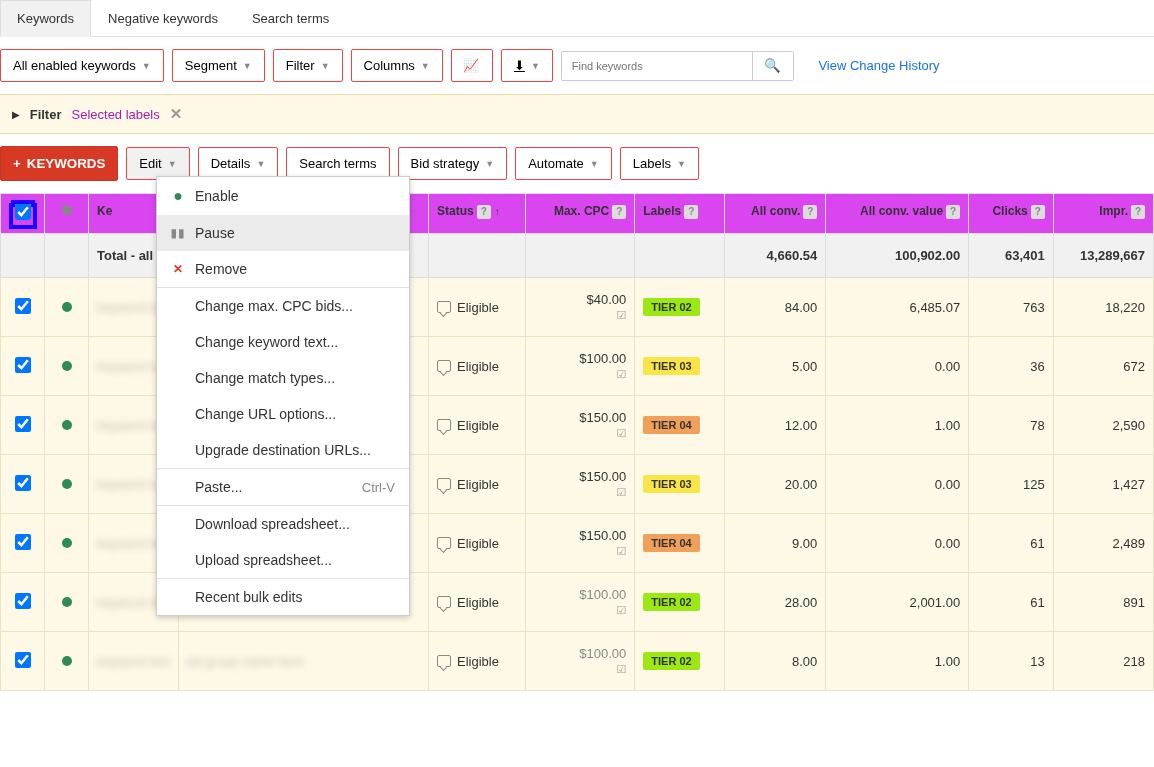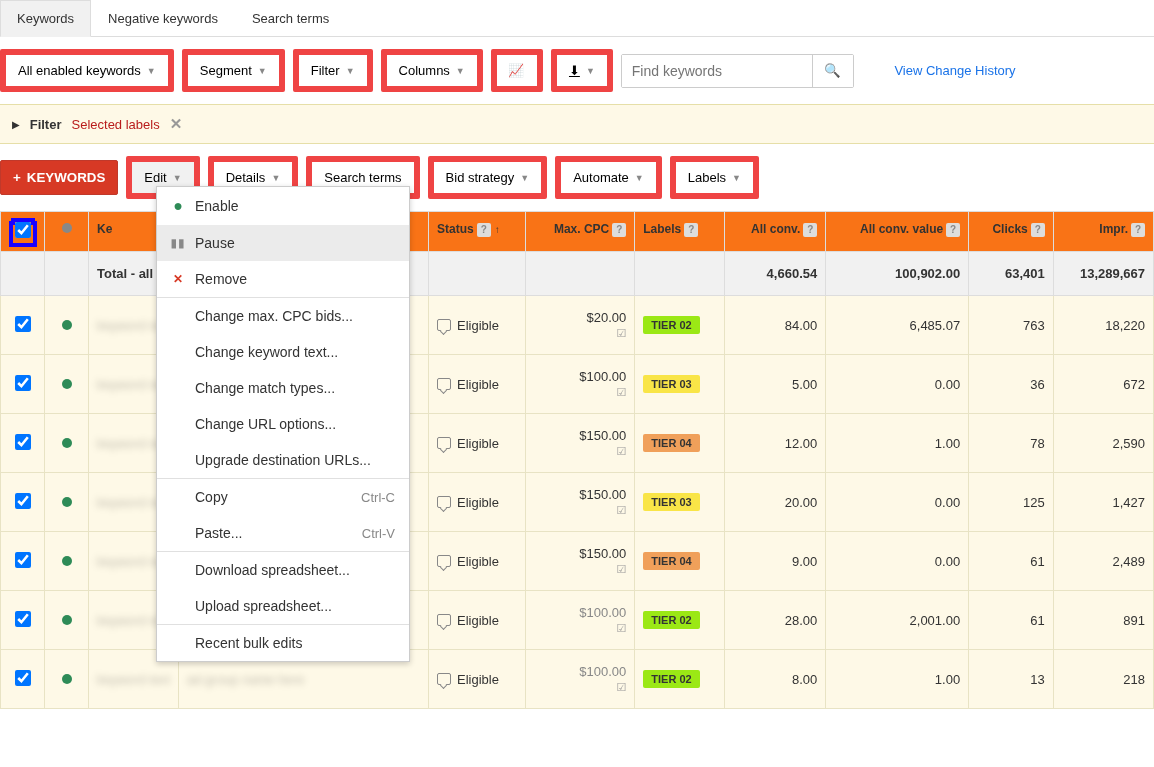--- a/index.html
+++ b/index.html
@@ -1,37 +1,37 @@
 <!DOCTYPE html>
 <html><head>
 <meta charset="utf-8">
 <style>
 * { box-sizing: border-box; margin: 0; padding: 0; }
 body { font-family: Arial, sans-serif; font-size: 13px; color: #333; background: #fff; width: 1154px; }
 .tabs { display: flex; border-bottom: 1px solid #ddd; }
 .tab { padding: 10px 16px; cursor: pointer; background: #fff; border: 1px solid transparent; border-bottom: none; }
 .tab.active { background: #f1f1f1; border: 1px solid #ddd; border-bottom: 1px solid #f1f1f1; margin-bottom: -1px; }
 .toolbar { display: flex; align-items: center; gap: 8px; padding: 12px 0; flex-wrap: wrap; }
-.btn { display: inline-flex; align-items: center; gap: 6px; padding: 8px 12px; border: 6px solid #ef4444; background: #fff; cursor: pointer; font-size: 13px; border-radius: 2px; }
+.btn { display: inline-flex; align-items: center; gap: 6px; padding: 8px 12px; border: 1px solid #ef4444; background: #fff; cursor: pointer; font-size: 13px; border-radius: 2px; }
 .btn .caret { font-size: 9px; color: #888; }
 .search-wrap { display: flex; border: 1px solid #ccc; border-radius: 2px; }
-.search-input { border: none; padding: 8px 10px; width: 190px; outline: none; font-size: 14px; }
+.search-input { border: none; padding: 8px 10px; width: 190px; outline: none; font-size: 11px; }
 .search-btn { border: none; border-left: 1px solid #ccc; background: #fff; padding: 0 12px; cursor: pointer; }
-.link { color: #1a73e8; cursor: pointer; margin-left: 32px; }
+.link { color: #1a73e8; cursor: pointer; margin-left: 16px; }
 .filter-bar { background: #fef9e7; border-top: 1px solid #e6dfa8; border-bottom: 1px solid #e6dfa8; padding: 10px 12px; display: flex; align-items: center; gap: 10px; }
 .filter-bar .arrow { font-size: 10px; }
 .filter-bar b { font-weight: bold; }
-.filter-bar .sel { color: #b91c1c; }
+.filter-bar .sel { color: #a21caf; }
 .filter-bar .close { color: #999; font-weight: bold; cursor: pointer; font-size: 15px; }
 .action-bar { display: flex; align-items: center; gap: 8px; padding: 12px 0; position: relative; }
 .btn-red { background: #d73925; color: #fff; font-weight: bold; border: 1px solid #c0392b; padding: 9px 12px; display: inline-flex; align-items: center; gap: 6px; cursor: pointer; border-radius: 2px; }
 .btn-edit { background: #f1f1f1; }
 .table-wrap { position: relative; }
 table { width: 100%; border-collapse: collapse; }
-th { background: #f97316; border: 1px solid #ddd; padding: 10px 8px; text-align: left; font-size: 12px; vertical-align: top; }
+th { background: #d946ef; border: 1px solid #ddd; padding: 10px 8px; text-align: left; font-size: 12px; vertical-align: top; }
 th.r { text-align: right; }
 td { border: 1px solid #e8e3c4; padding: 14px 8px; font-size: 13px; }
 td.r { text-align: right; }
 tr.total td { background: #f1f1f1; font-weight: bold; border-color: #ddd; }
 tr.row td { background: #fef9e7; }
 .chk { width: 16px; height: 16px; }
 .chk-hl { outline: 4px solid #1a00ff; padding: 2px; }
 .dot { width: 10px; height: 10px; border-radius: 50%; display: inline-block; }
 .dot.green { background: #2e8b57; }
 .dot.grey { background: #888; }
@@ -161,25 +161,20 @@
         <span class="dd-icon"></span>
         <span>Change URL options...</span>
       </div>
     <div class="dd-item">
         <span class="dd-icon"></span>
         <span>Upgrade destination URLs...</span>
       </div>
     <div class="dd-sep"></div>
     <div class="dd-item">
         <span class="dd-icon"></span>
-        <span>Copy</span>
-        <span class="shortcut">Ctrl-C</span>
-      </div>
-    <div class="dd-item">
-        <span class="dd-icon"></span>
         <span>Paste...</span>
         <span class="shortcut">Ctrl-V</span>
       </div>
     <div class="dd-sep"></div>
     <div class="dd-item">
         <span class="dd-icon"></span>
         <span>Download spreadsheet...</span>
       </div>
     <div class="dd-item">
         <span class="dd-icon"></span>
@@ -227,21 +222,21 @@
           <td style="text-align:center"><input type="checkbox" class="chk" checked="" style=""></td>
           <td style="text-align:center"><span class="dot green"></span></td>
           <td><span class="blur">keyword text</span></td>
           <td><span class="blur">ad group name here</span></td>
           <td>
             <div class="status-cell">
               <span class="bubble"></span>
               <span>Eligible</span>
             </div>
           </td>
-          <td class="r"><span class="">$20.00</span><span class="check-sm">☑</span></td>
+          <td class="r"><span class="">$40.00</span><span class="check-sm">☑</span></td>
           <td><span class="tier tier02">TIER 02</span></td>
           <td class="r">84.00</td>
           <td class="r">6,485.07</td>
           <td class="r">763</td>
           <td class="r">18,220</td>
         </tr>
         <tr class="row">
           <td style="text-align:center"><input type="checkbox" class="chk" checked="" style=""></td>
           <td style="text-align:center"><span class="dot green"></span></td>
           <td><span class="blur">keyword text</span></td>

